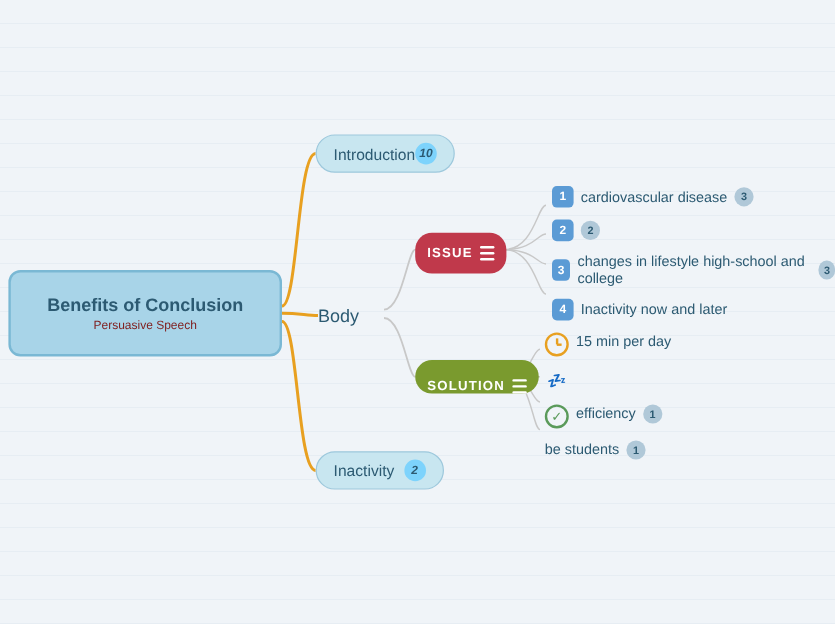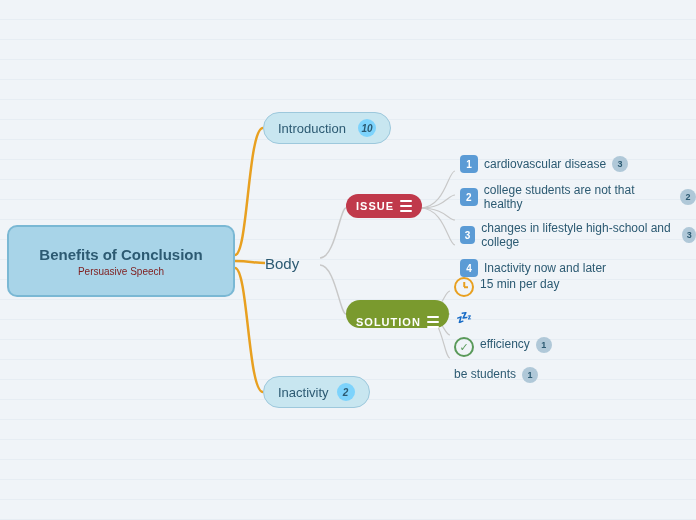--- a/index.html
+++ b/index.html
@@ -68,21 +68,21 @@
       position: absolute;
       left: 263px;
       top: 112px;
       height: 32px;
       background: #c8e6f0;
       border-radius: 16px;
       display: flex;
       align-items: center;
       padding: 0 14px;
       border: 1px solid #9dc8dc;
-      gap: 12px;
+      gap: 0;
     }
     .node-intro-text {
       font-size: 13px;
       color: #2c5a72;
     }
 
     
     .node-body {
       position: absolute;
       left: 265px;
@@ -115,21 +115,21 @@
     .node-conclusion-text {
       font-size: 13px;
       color: #2c5a72;
     }
 
     
     .node-issue {
       position: absolute;
       left: 346px;
       top: 194px;
-      height: 24px;
+      height: 34px;
       background: #c0394b;
       border-radius: 14px;
       display: flex;
       align-items: center;
       padding: 0 10px;
       gap: 6px;
     }
     .node-issue-text {
       font-size: 11px;
       font-weight: bold;
@@ -352,21 +352,20 @@
 </div>
 
 <div class="issue-items">
   <div class="issue-item">
     <span class="badge-blue">1</span>
     <span>cardiovascular disease</span>
     <span class="badge-small">3</span>
   </div>
   <div class="issue-item">
     <span class="badge-blue">2</span>
-    <span>college students are not that healthy</span>
     <span class="badge-small">2</span>
   </div>
   <div class="issue-item">
     <span class="badge-blue">3</span>
     <span>changes in lifestyle high-school and college</span>
     <span class="badge-small">3</span>
   </div>
   <div class="issue-item">
     <span class="badge-blue">4</span>
     <span>Inactivity now and later</span>

